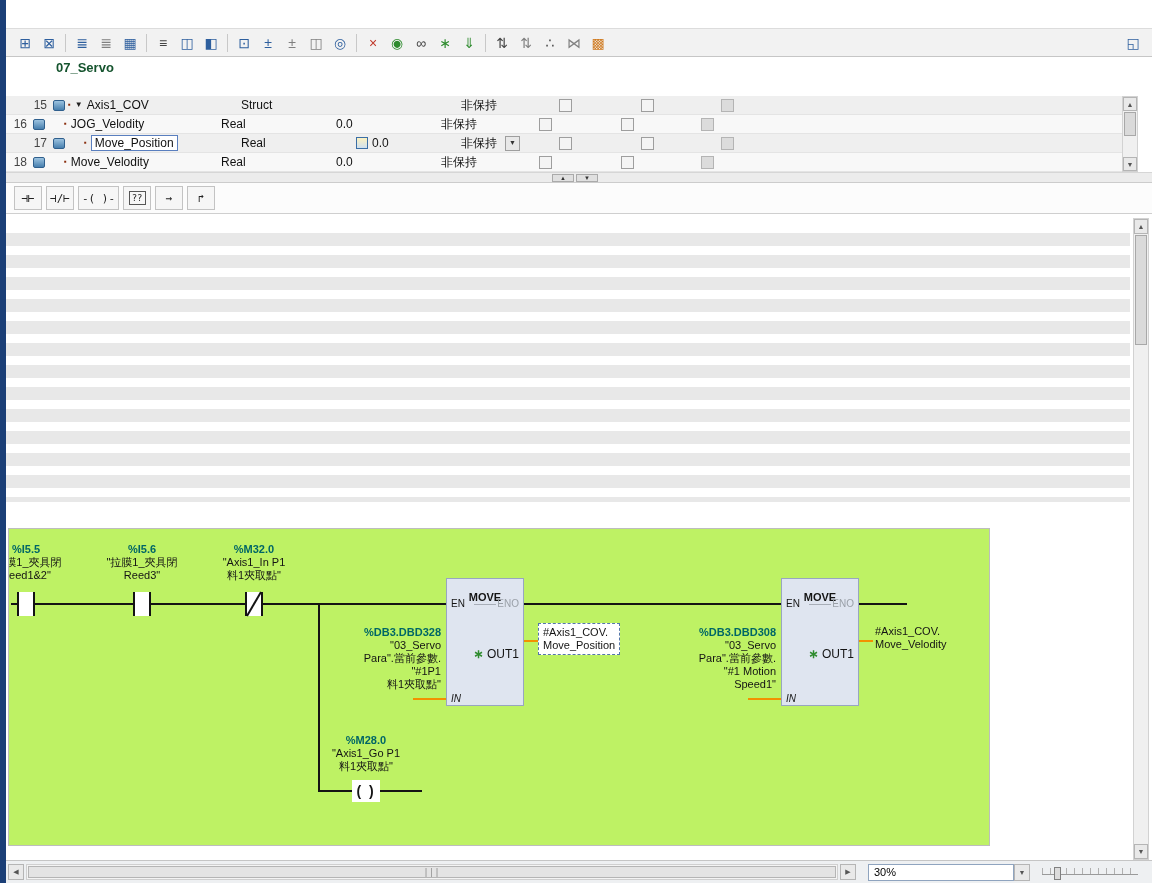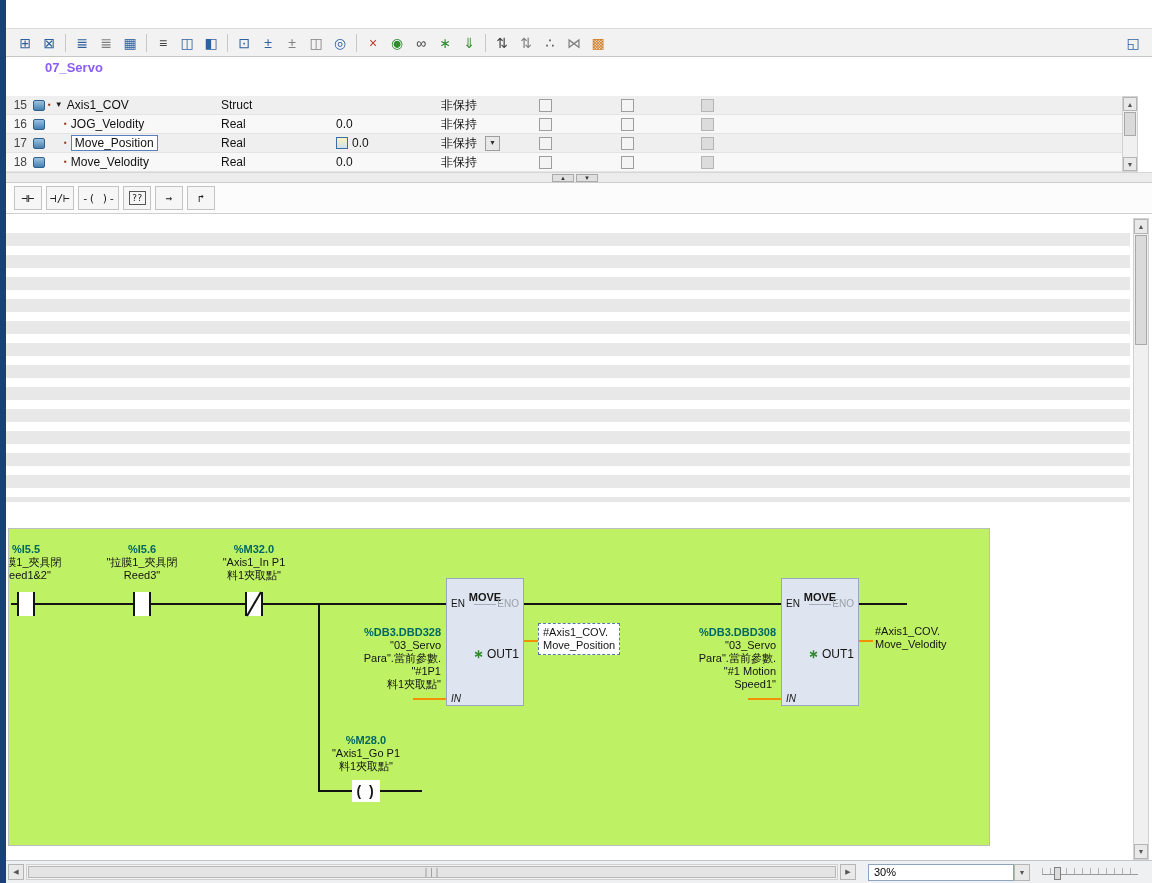--- a/index.html
+++ b/index.html
@@ -14,33 +14,33 @@
              display:flex; align-items:center; gap:2px; padding-left:8px; }
   .tbi { width:22px; height:22px; display:flex; align-items:center; justify-content:center;
          font-size:14px; cursor:default; }
   .tbsep { width:1px; height:18px; background:#c8c8c8; margin:0 3px; }
   .cb  { color:#2e5f9e; } .cg { color:#2e8b2e; } .cr { color:#c0392b; }
   .cd  { color:#444444; } .cgr { color:#808080; } .co { color:#d07a1f; }
   .tbi-right { position:absolute; right:8px; top:3px; width:22px; height:22px;
                display:flex; align-items:center; justify-content:center; font-size:14px; color:#2e5f9e; }
 
   
-  .block-title { position:absolute; left:45px; top:60px; font-size:13px; font-weight:bold; color:#8b5cf6; }
+  .block-title { position:absolute; left:56px; top:60px; font-size:13px; font-weight:bold; color:#14532d; }
 
   
   .thead { position:absolute; left:6px; top:78px; width:1116px; height:18px;
            background:linear-gradient(#f8f8f8,#dcdcdc); border-top:1px solid #bcbcbc;
            border-bottom:1px solid #ababab; display:flex; font-size:12px; color:#111; }
   .th { border-right:1px solid #c2c2c2; padding:1px 4px 0 4px; overflow:hidden; white-space:nowrap; }
   .w0{width:54px;} .w1{width:161px;} .w2{width:115px;} .w3{width:105px;} .w4{width:78px;}
   .w5{width:82px;} .w6{width:80px;} .w7{width:62px;} .w8{width:238px;} .w9{flex:1;}
 
   .tr { position:absolute; left:6px; width:1116px; height:19px; display:flex; align-items:center;
         font-size:12px; color:#111; border-bottom:1px solid #e4e4e4; }
-  .row-a { background:#efefef; } .row-b { background:#f8f8f8; }
+  .row-a { background:#efefef;padding-left:20px; } .row-b { background:#f8f8f8; }
   .td { overflow:hidden; white-space:nowrap; height:19px; line-height:18px; }
   .c-num { width:24px; text-align:right; padding-right:3px; color:#444; }
   .c-icon { width:18px; display:flex; align-items:center; justify-content:center; }
   .c-name { width:173px; display:flex; align-items:center; gap:4px; }
   .indent { padding-left:16px; }
   .tagicon { width:12px; height:11px; background:linear-gradient(#9cc3e0,#477fae); border:1px solid #2f5f8d;
              border-radius:2px; display:inline-block; }
   .bullet { color:#8a2f0e; font-size:8px; line-height:18px; }
   .expander { font-size:8px; color:#222; }
   .cbx { width:13px; height:13px; background:#f4f4f4; border:1px solid #9e9e9e; display:inline-block;

